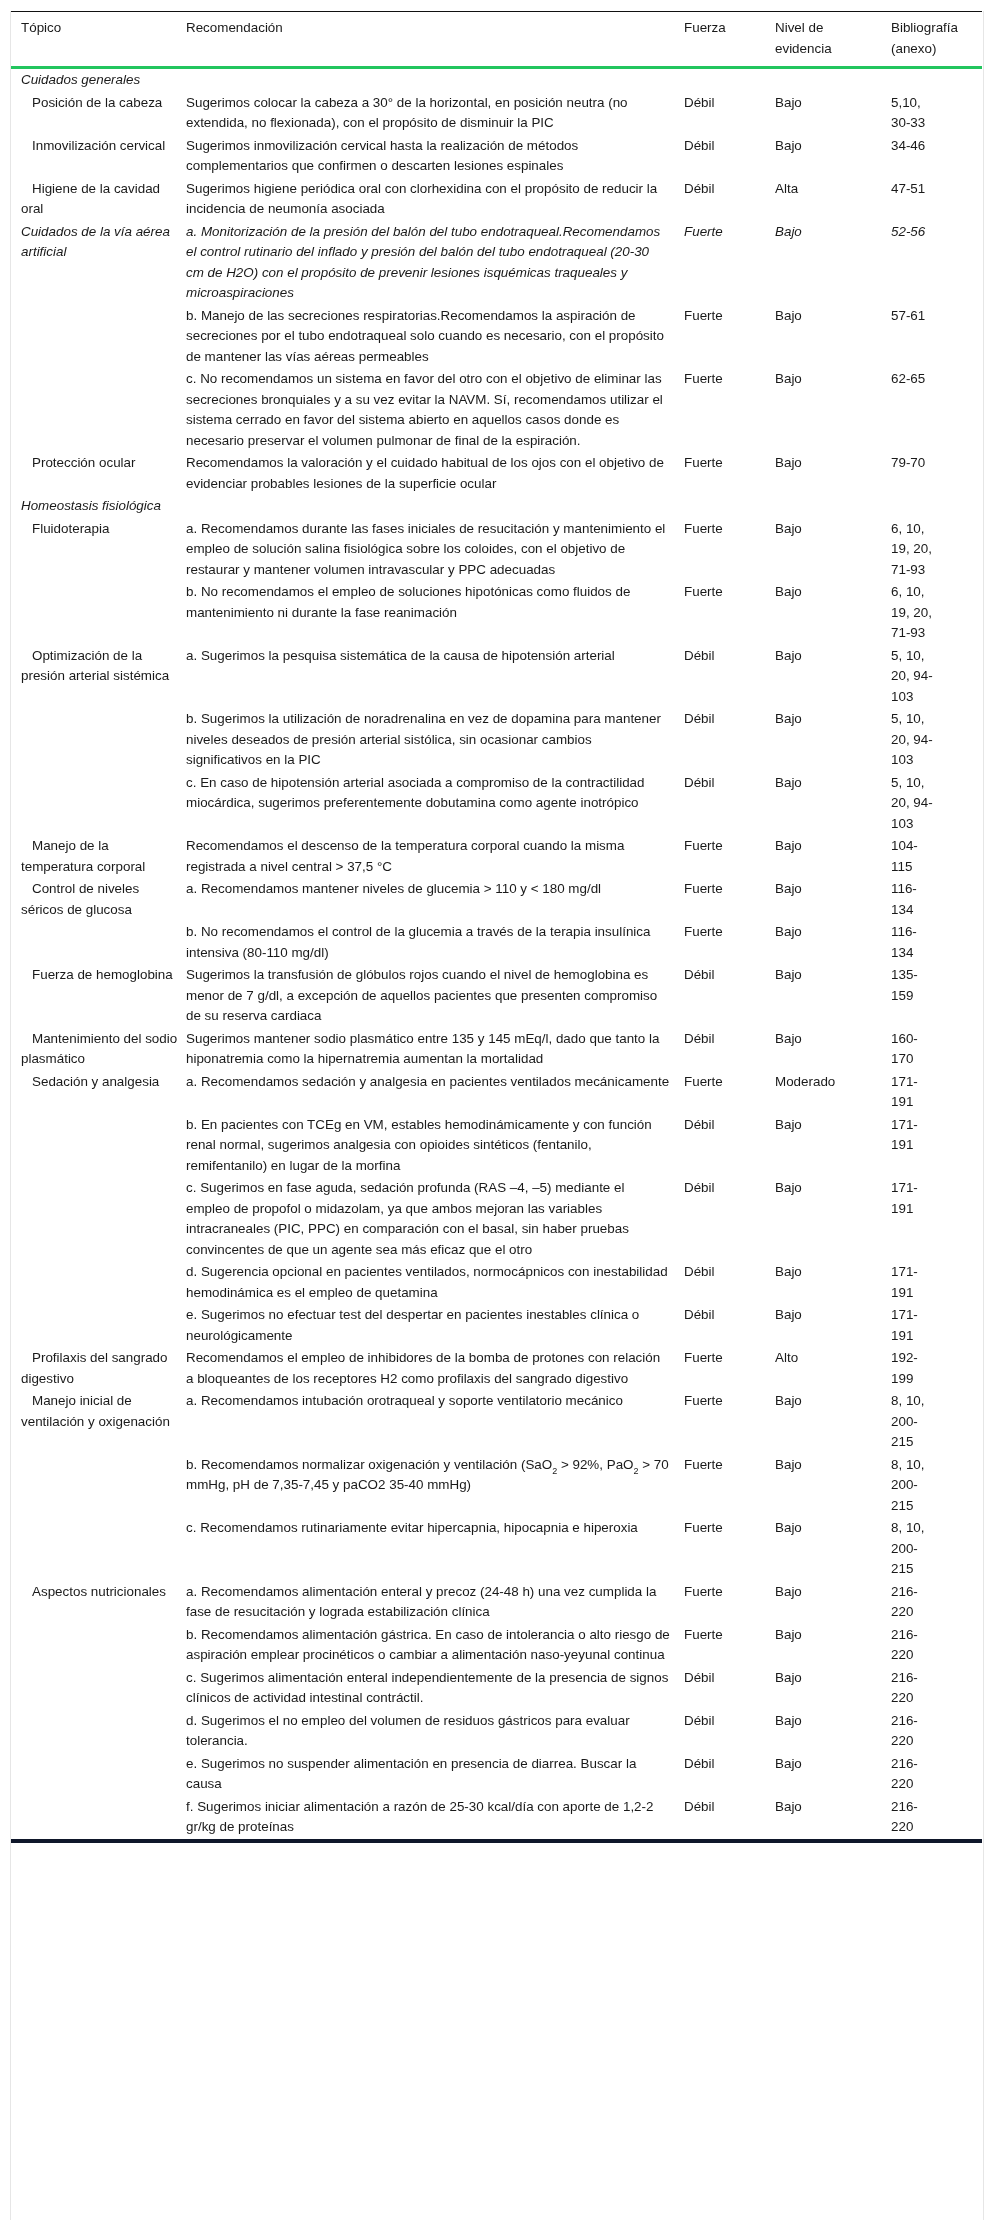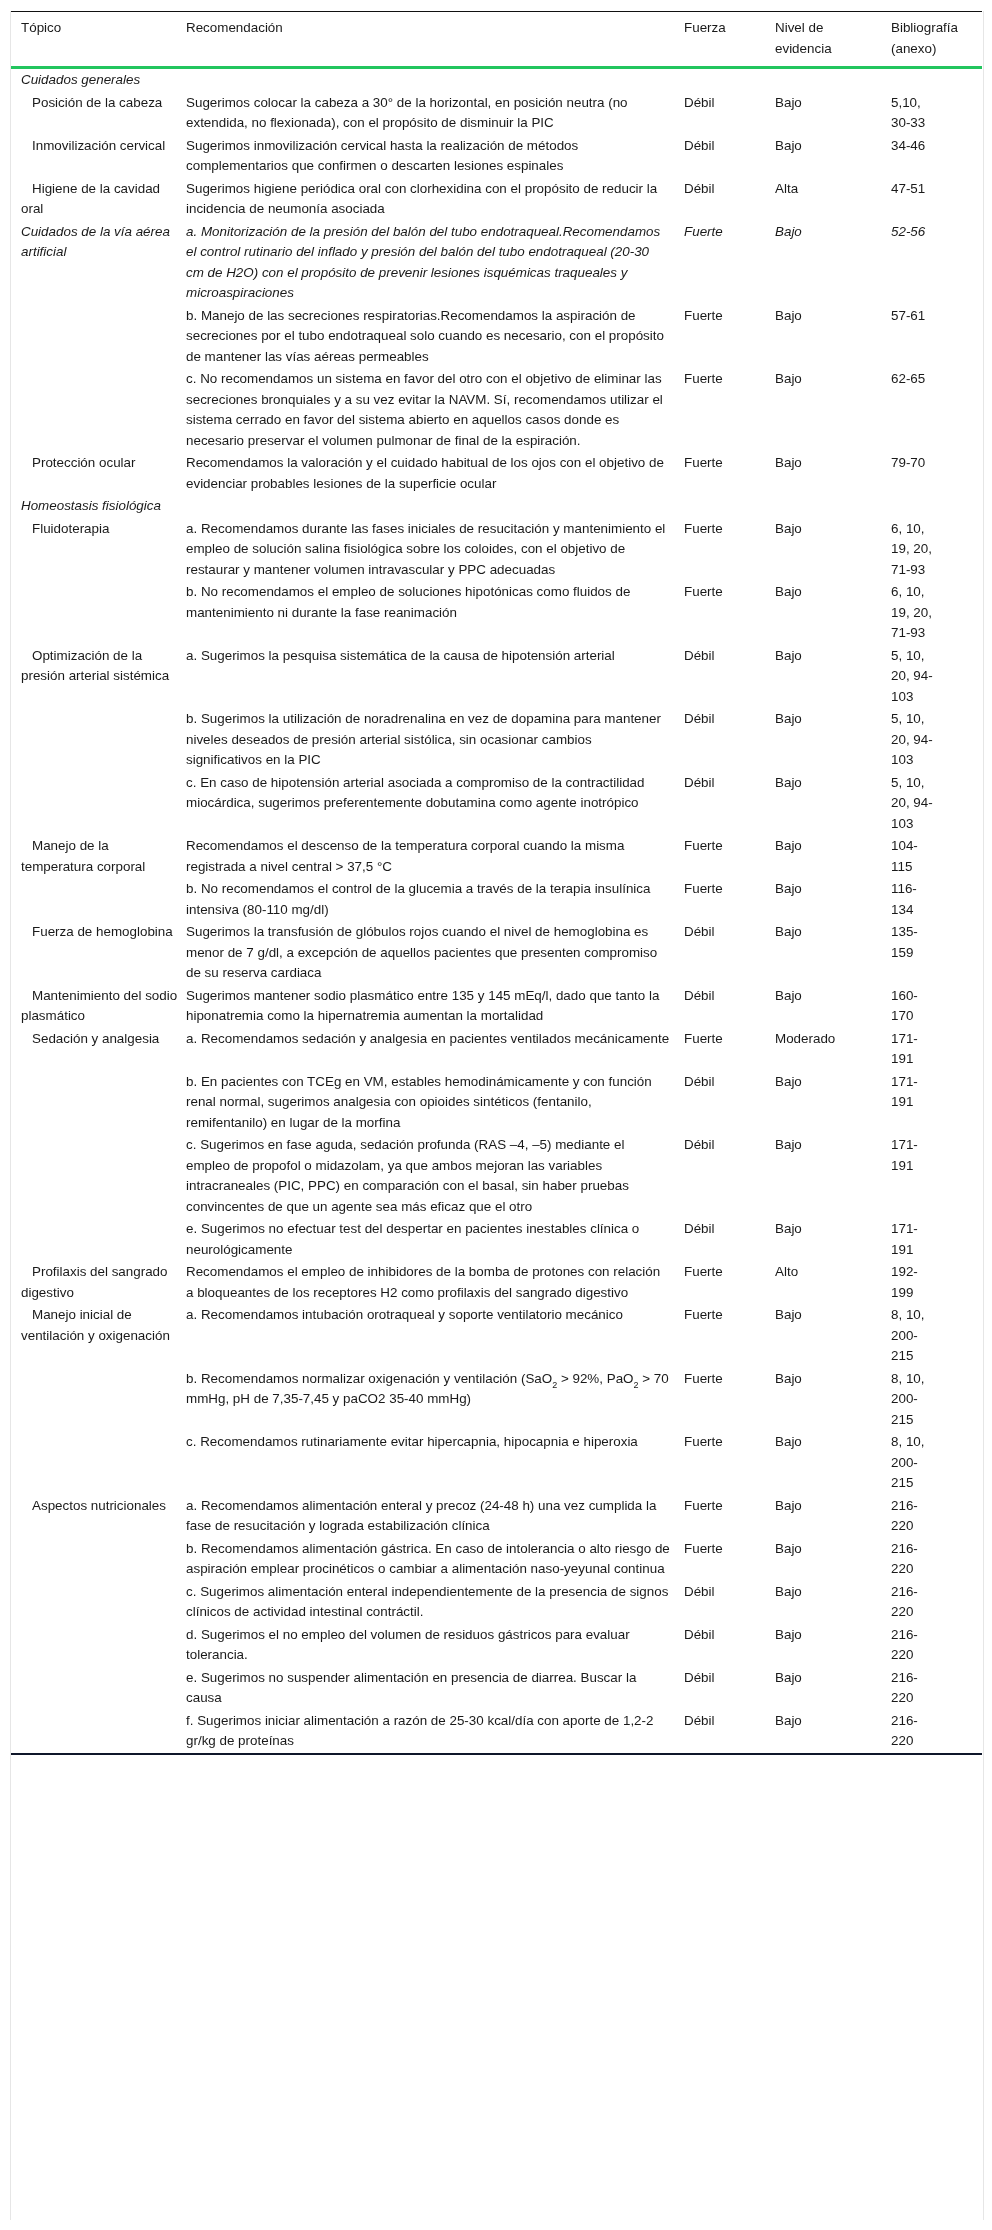--- a/index.html
+++ b/index.html
@@ -3,21 +3,21 @@
 <meta charset="utf-8">
 <style>
   html, body { margin: 0; padding: 0; background: #ffffff; }
   body { width: 992px; height: 2230px; position: relative; overflow: hidden;
          font-family: "Liberation Sans", sans-serif; color: #1a1a1a; font-size: 13.4px; }
   .frame { position: absolute; left: 10px; top: 11px; width: 972px; height: 2209px;
            border-left: 1px solid #e6e6e6; border-right: 1px solid #e6e6e6; }
   table { position: absolute; left: 11px; top: 11px; width: 971px; border-collapse: collapse;
           table-layout: fixed; }
   thead tr { border-top: 1.5px solid #111; border-bottom: 3px solid #22c55e; }
-  tbody { border-bottom: 2px solid #0f172a; margin-top: 8px; }
+  tbody { border-bottom: 4px solid #0f172a; margin-top: 8px; }
   th { font-weight: normal; text-align: left; vertical-align: top; padding: 6px 0 7px 0; line-height: 20.5px; }
   td { vertical-align: top; padding: 1px 0 1px 0; line-height: 20.5px; }
   col.c-topic { width: 175px; }
   col.c-rec { width: 498px; }
   col.c-fuerza { width: 91px; }
   col.c-nivel { width: 116px; }
   col.c-bib { width: 91px; }
   .cell-topic { padding-left: 10px; padding-right: 6px; }
   .cell-rec { padding-right: 14px; }
   .cell-bib-inner { width: 46px; }
@@ -201,20 +201,31 @@
         <td class="cell-topic">
           <span class="topic-text">Manejo de la temperatura corporal</span>
         </td>
         <td class="cell-rec"><span>Recomendamos el descenso de la temperatura corporal cuando la misma registrada a nivel central &gt; 37,5 °C</span></td>
         <td>Fuerte</td>
         <td>Bajo</td>
         <td>
           <div class="cell-bib-inner">104-115</div>
         </td>
       </tr>
+      <tr class="sub">
+        <td class="cell-topic">
+          <span class="topic-text">Control de niveles séricos de glucosa</span>
+        </td>
+        <td class="cell-rec"><span>a. Recomendamos mantener niveles de glucemia &gt; 110 y &lt; 180 mg/dl</span></td>
+        <td>Fuerte</td>
+        <td>Bajo</td>
+        <td>
+          <div class="cell-bib-inner">116-134</div>
+        </td>
+      </tr>
       <tr class="cont">
         <td class="cell-topic"><span class="topic-text"></span></td>
         <td class="cell-rec"><span>b. No recomendamos el control de la glucemia a través de la terapia insulínica intensiva (80-110 mg/dl)</span></td>
         <td>Fuerte</td>
         <td>Bajo</td>
         <td>
           <div class="cell-bib-inner">116-134</div>
         </td>
       </tr>
       <tr class="sub">
@@ -255,20 +266,29 @@
         <td class="cell-rec"><span>b. En pacientes con TCEg en VM, estables hemodinámicamente y con función renal normal, sugerimos analgesia con opioides sintéticos (fentanilo, remifentanilo) en lugar de la morfina</span></td>
         <td>Débil</td>
         <td>Bajo</td>
         <td>
           <div class="cell-bib-inner">171-191</div>
         </td>
       </tr>
       <tr class="cont">
         <td class="cell-topic"><span class="topic-text"></span></td>
         <td class="cell-rec"><span>c. Sugerimos en fase aguda, sedación profunda (RAS –4, –5) mediante el empleo de propofol o midazolam, ya que ambos mejoran las variables intracraneales (PIC, PPC) en comparación con el basal, sin haber pruebas convincentes de que un agente sea más eficaz que el otro</span></td>
+        <td>Débil</td>
+        <td>Bajo</td>
+        <td>
+          <div class="cell-bib-inner">171-191</div>
+        </td>
+      </tr>
+      <tr class="cont">
+        <td class="cell-topic"><span class="topic-text"></span></td>
+        <td class="cell-rec"><span>d. Sugerencia opcional en pacientes ventilados, normocápnicos con inestabilidad hemodinámica es el empleo de quetamina</span></td>
         <td>Débil</td>
         <td>Bajo</td>
         <td>
           <div class="cell-bib-inner">171-191</div>
         </td>
       </tr>
       <tr class="cont">
         <td class="cell-topic"><span class="topic-text"></span></td>
         <td class="cell-rec"><span>e. Sugerimos no efectuar test del despertar en pacientes inestables clínica o neurológicamente</span></td>
         <td>Débil</td>

